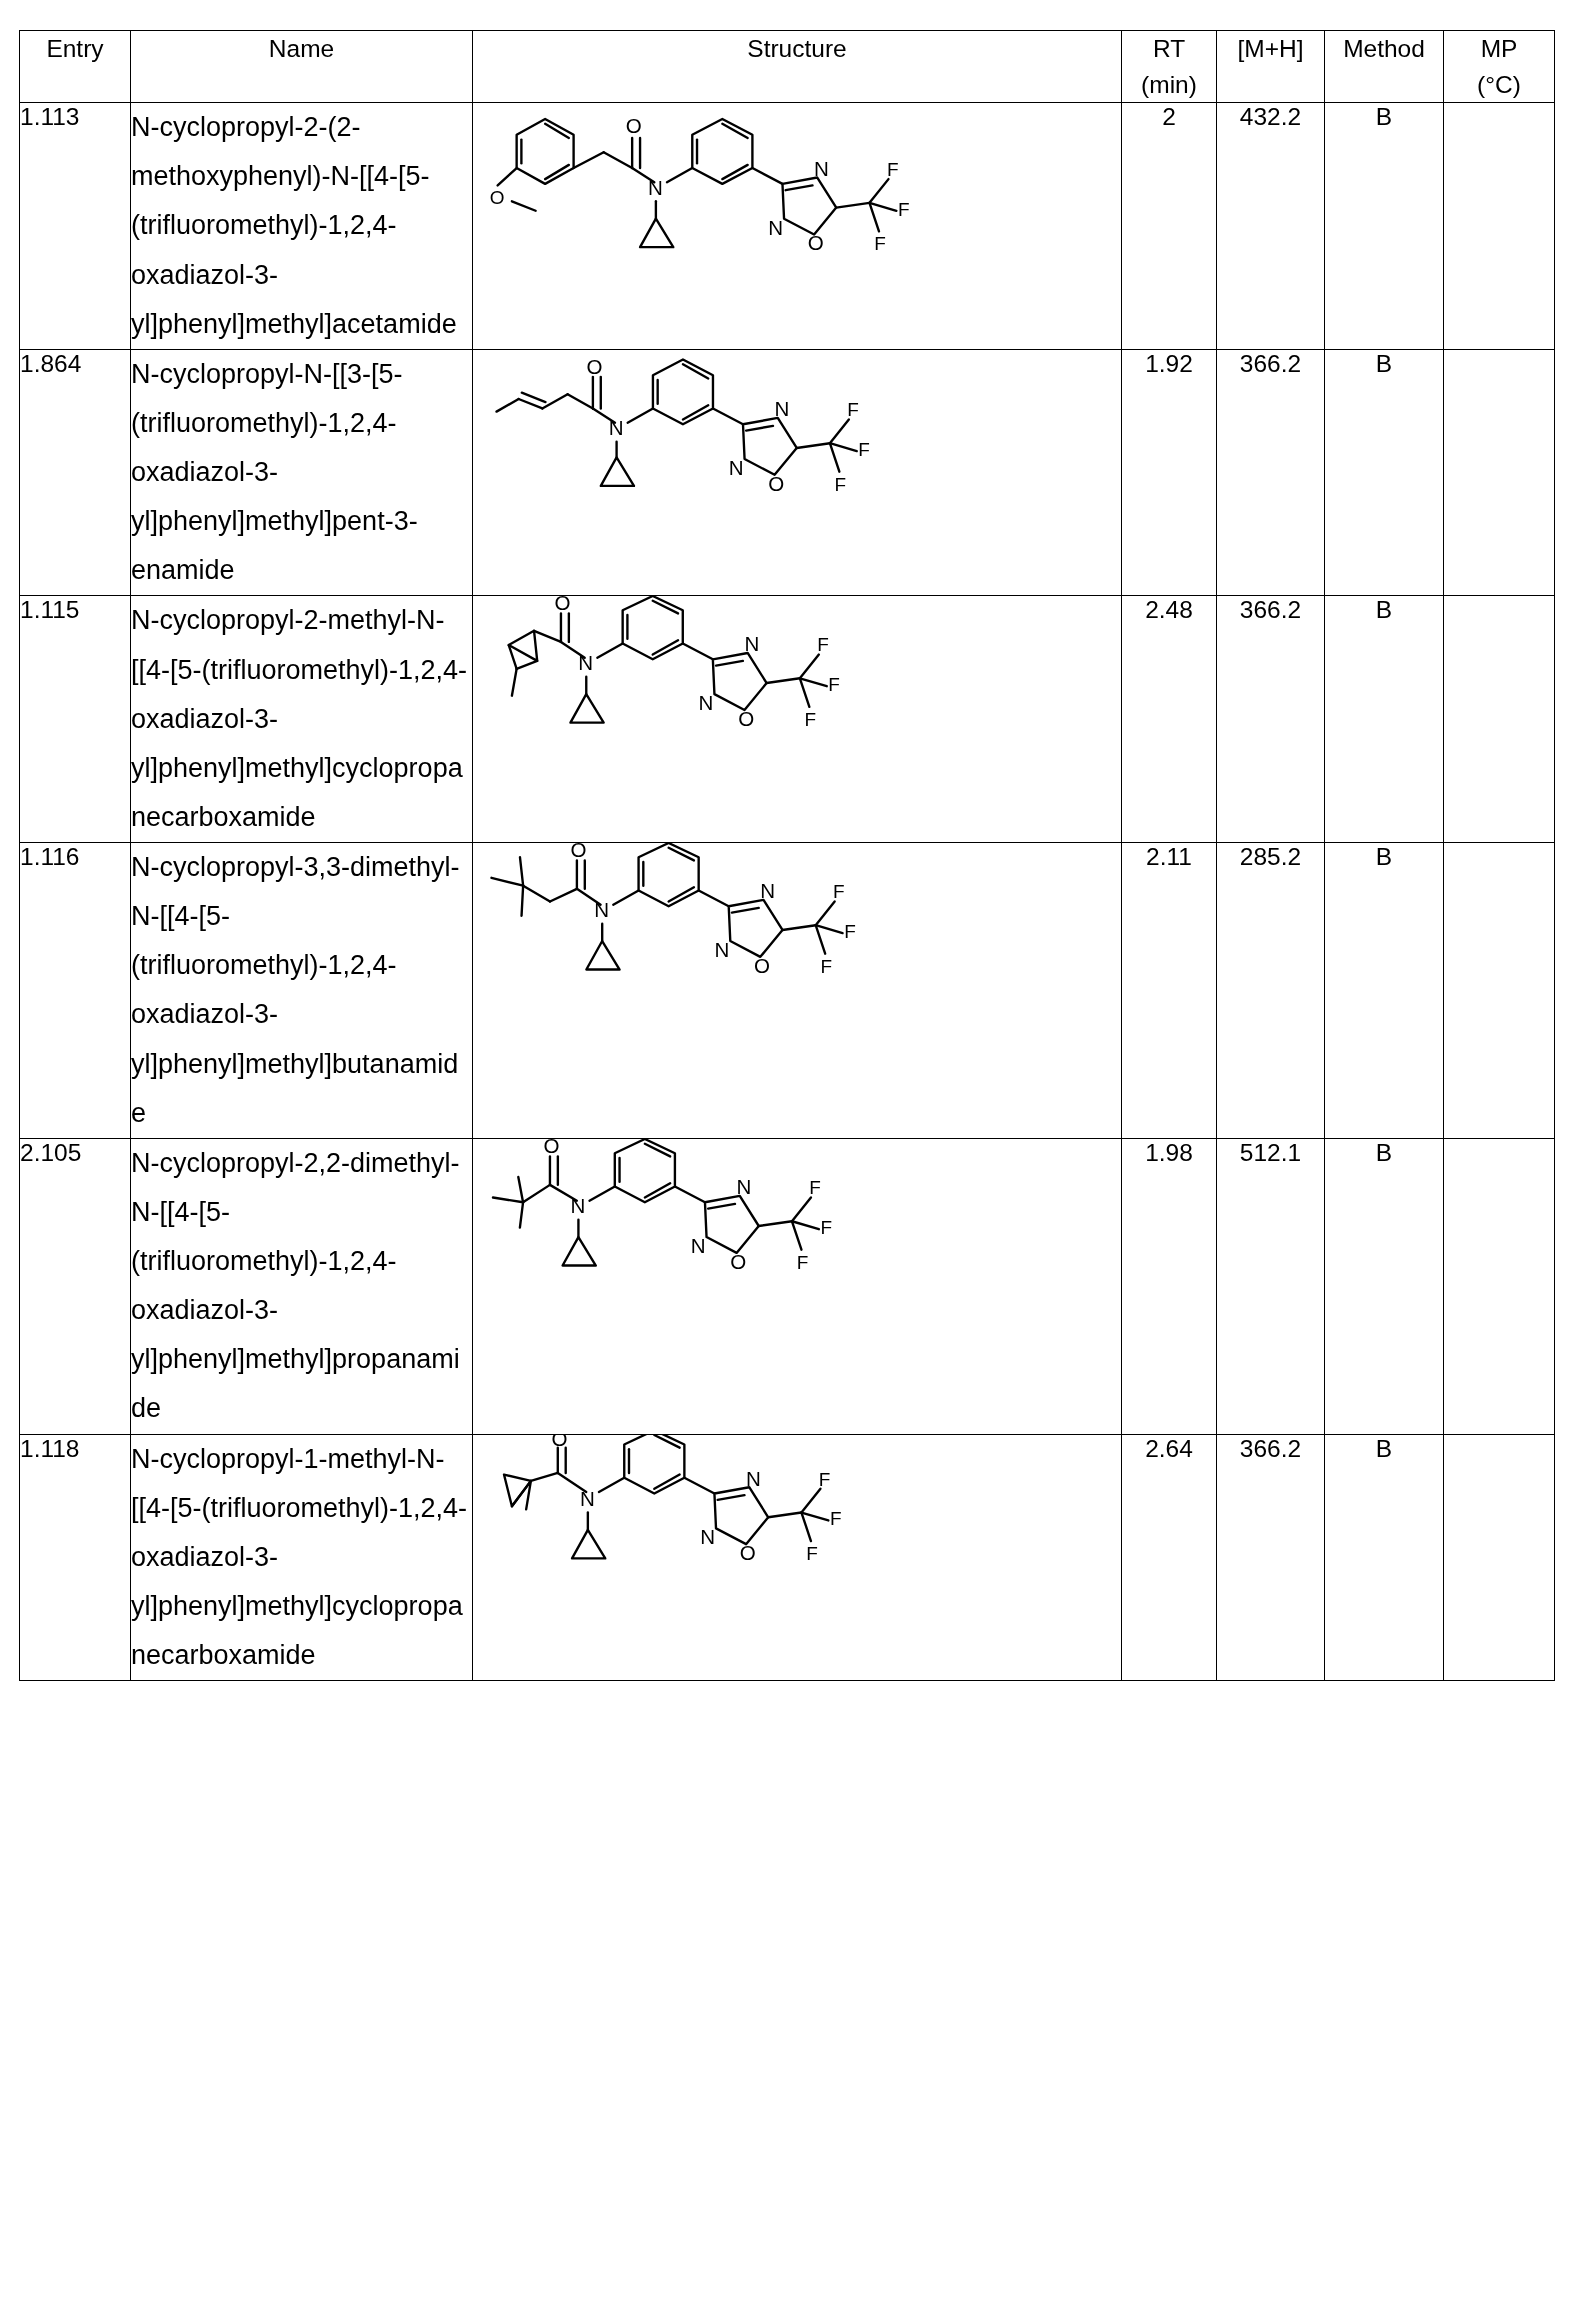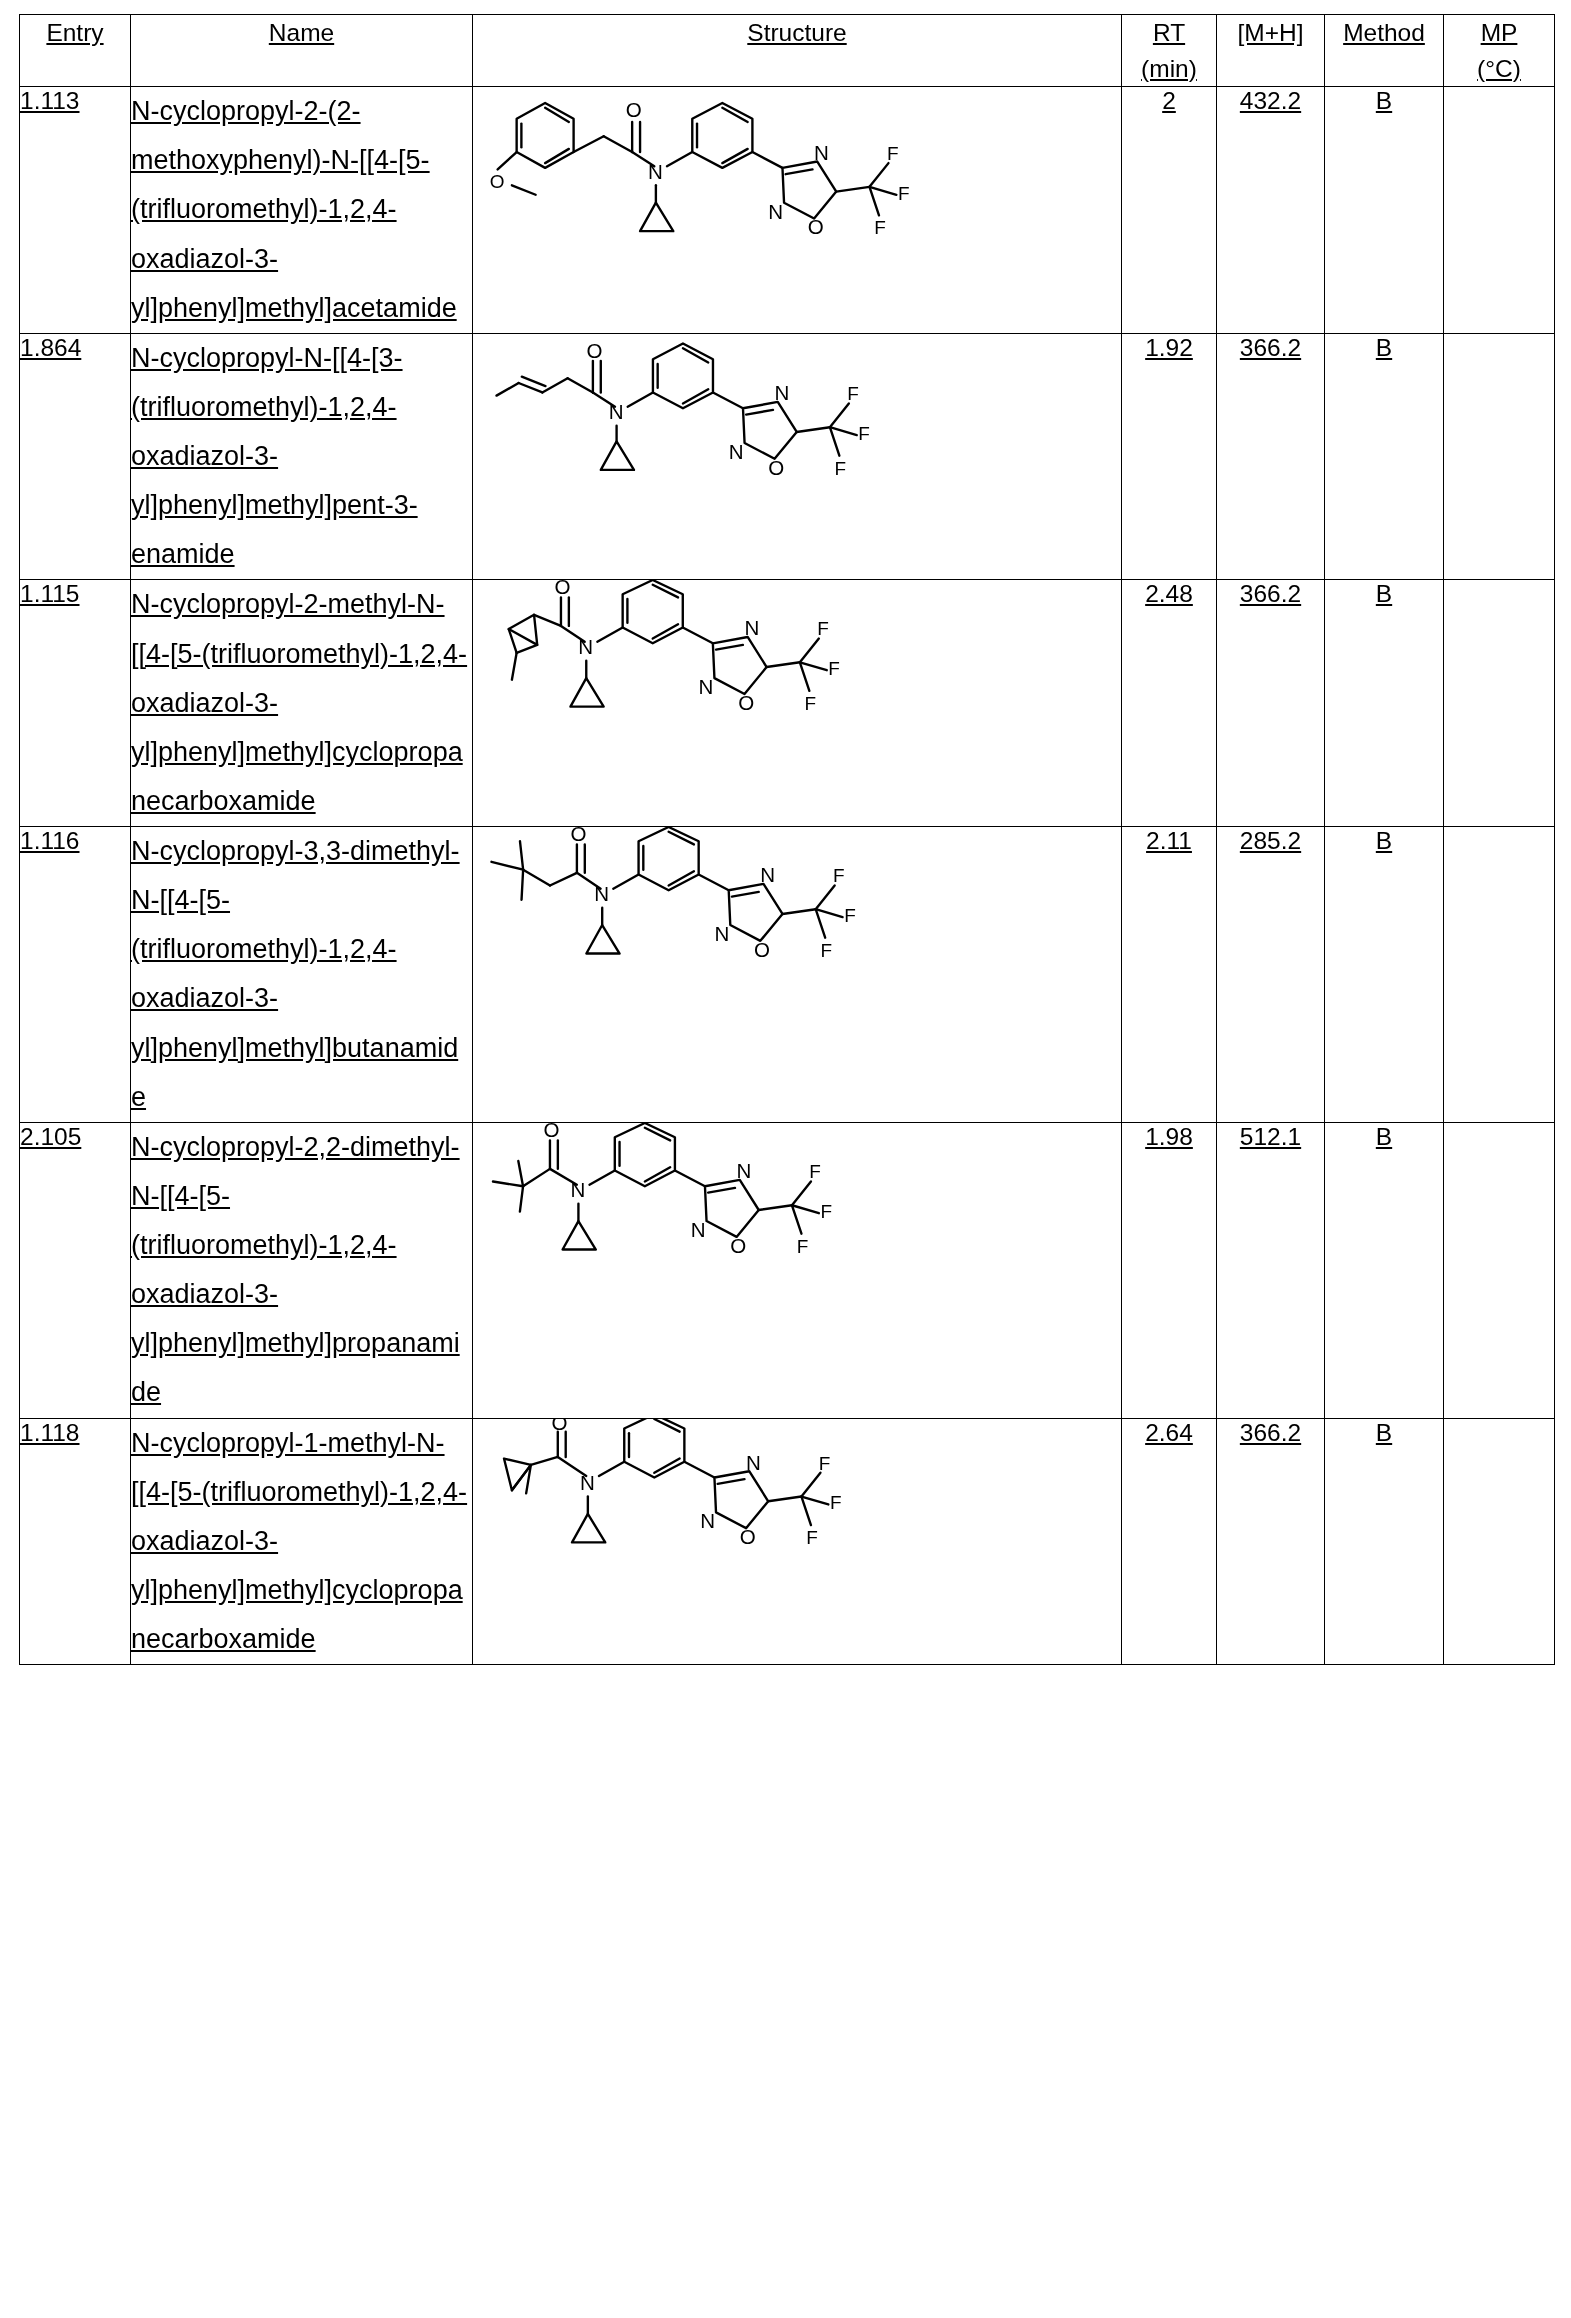--- a/index.html
+++ b/index.html
@@ -14,22 +14,21 @@
   }
   .page {
     width: 1572px;
     box-sizing: border-box;
     padding: 14.2px 19px 19px 19px;
   }
   table.compound-table {
     border-collapse: collapse;
     table-layout: fixed;
     width: 1534px;
-    margin: 0 auto;
-    text-decoration: underline;
+    margin: 16px auto;
   }
   table.compound-table td,
   table.compound-table th {
     border: 1.6px solid #000000;
     vertical-align: top;
     padding: 0;
     background: #ffffff;
   }
   thead th {
     font-weight: normal;
@@ -181,21 +180,21 @@
           </div>
         </td>
         <td class="num-cell">2</td>
         <td class="num-cell">432.2</td>
         <td class="num-cell">B</td>
         <td class="num-cell mp-cell"></td>
       </tr>
 
       <tr>
         <td class="entry-cell">1.864</td>
-        <td class="name-cell">N-cyclopropyl-N-[[4-[3-(trifluoromethyl)-1,2,4-oxadiazol-3-yl]phenyl]methyl]pent-3-enamide</td>
+        <td class="name-cell">N-cyclopropyl-N-[[3-[5-(trifluoromethyl)-1,2,4-oxadiazol-3-yl]phenyl]methyl]pent-3-enamide</td>
         <td class="struct-cell">
           <div class="struct-wrap">
             <svg width="625" height="158" viewBox="0 0 790 200" xmlns="http://www.w3.org/2000/svg">
               <g fill="none" stroke="#000" stroke-width="3" stroke-linecap="round" stroke-linejoin="round">
 
                 <line x1="14" y1="78" x2="42" y2="62"></line>
                 <line x1="42" y1="62" x2="72" y2="74"></line>
                 <line x1="46" y1="54" x2="76" y2="66"></line>
                 <line x1="72" y1="74" x2="104" y2="56"></line>
                 <line x1="104" y1="56" x2="136" y2="74"></line>

